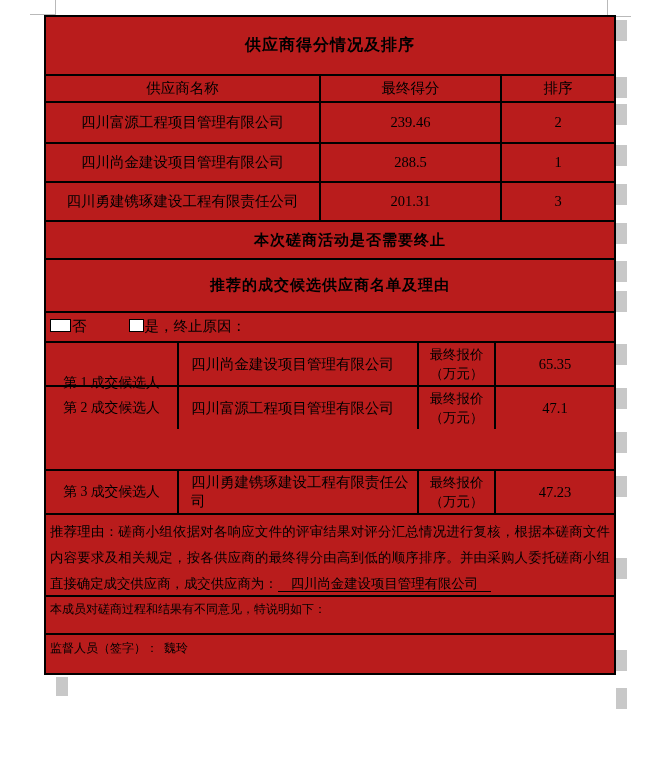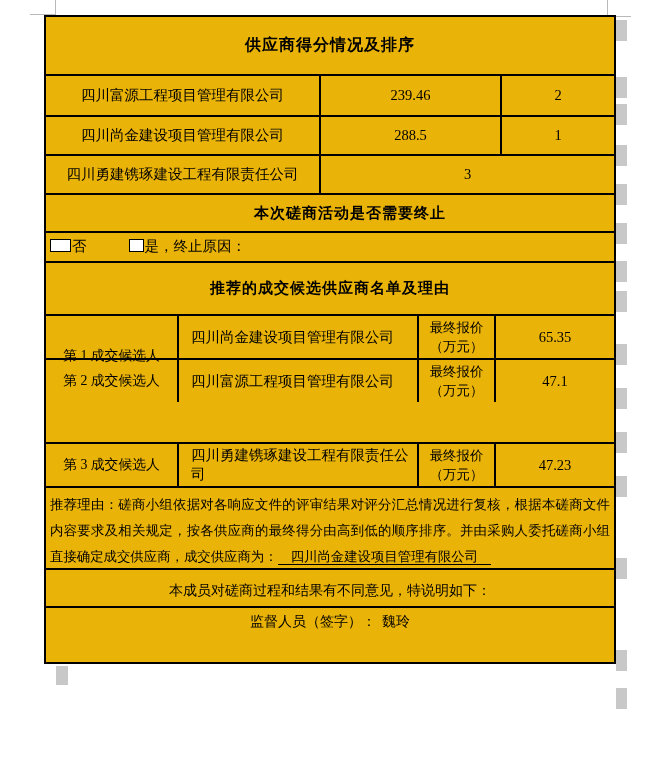--- a/index.html
+++ b/index.html
@@ -3,21 +3,21 @@
 <meta charset="utf-8">
 <style>
   html,body { margin:0; padding:0; background:#ffffff; }
   .page {
     position:relative; width:670px; height:767px; background:#ffffff;
     font-family:"Liberation Serif","DejaVu Serif",serif; color:#000; overflow:hidden;
   }
   .crop { position:absolute; background:#b9b9b9; }
   .doc-table {
     position:absolute; left:44px; top:15px; width:572px;
-    background:#eab308; border:2px solid #000; box-sizing:border-box;
+    background:#b91c1c; border:2px solid #000; box-sizing:border-box;
   }
   .t-row { position:relative; box-sizing:border-box; width:100%; display:flex; align-items:stretch; }
   .t-row + .t-row { border-top:2px solid #000; }
   .cell { box-sizing:border-box; display:flex; align-items:center; }
   .cell + .cell { border-left:2px solid #000; }
   .center { justify-content:center; text-align:center; }
   .sec-title { justify-content:center; align-items:center; font-weight:bold; font-size:16px; letter-spacing:1px; }
   .fs14 { font-size:14.5px; }
   
   .c-name { width:273px; } .c-score { width:181px; } .c-rank { flex:1; }
@@ -27,68 +27,74 @@
   .c-price { flex:1; }
   .chk-row { padding:4px 0 0 4px; font-size:14.5px; display:block; }
   .chkbox { display:inline-block; background:#ffffff; border:1px solid #000; vertical-align:-1px; }
   .chk-no { width:19px; height:11px; margin-right:1px; }
   .chk-yes { width:13px; height:11px; margin-right:1px; }
   .chk-gap { display:inline-block; width:42px; }
   .reason { display:block; padding:4px 4px 0 4px; font-size:13.4px; line-height:26px; text-align:justify; }
   .u { border-bottom:1px solid #000; padding:0 13px; }
   .sig { display:block; padding:6px 4px 0 4px; font-size:14.5px; line-height:20px; }
   .sig-line2 { margin-top:26px; }
-  .topline { display:block; padding:12px 4px 0 4px; font-size:14px;text-align:center; }
+  .topline { display:block; padding:4px 4px 0 4px; font-size:12px; }
   .row-handle { position:absolute; right:-13px; width:11px; height:21px; background:#c8c8c8; }
   .foot-mark { position:absolute; left:10px; bottom:-23px; width:12px; height:19px; background:#c8c8c8; }
   .num { font-family:"Liberation Serif","DejaVu Serif",serif; }
 </style>
 </head>
 <body>
 
 <div class="page">
 
   <div class="crop" style="left:55px; top:0; width:1px; height:15px;"></div>
   <div class="crop" style="left:30px; top:14px; width:26px; height:1px;"></div>
   <div class="crop" style="left:607px; top:0; width:1px; height:15px;"></div>
   <div class="crop" style="left:616px; top:16px; width:15px; height:1px;"></div>
 
   <div class="doc-table">
 
     <div class="t-row" style="height:57px;">
       <div class="cell sec-title" style="flex:1;">供应商得分情况及排序</div>
     </div>
 
+    <div class="t-row fs14" style="height:27px;">
+      <div class="cell center c-name">供应商名称</div>
+      <div class="cell center c-score">最终得分</div>
+      <div class="cell center c-rank">排序</div>
+    </div>
 
     <div class="t-row fs14" style="height:41px;">
       <div class="cell center c-name">四川富源工程项目管理有限公司</div>
       <div class="cell center c-score num">239.46</div>
       <div class="cell center c-rank num">2</div>
     </div>
     <div class="t-row fs14" style="height:39px;">
       <div class="cell center c-name">四川尚金建设项目管理有限公司</div>
       <div class="cell center c-score num">288.5</div>
       <div class="cell center c-rank num">1</div>
     </div>
     <div class="t-row fs14" style="height:39px;">
       <div class="cell center c-name">四川勇建镌琢建设工程有限责任公司</div>
+      <div class="cell center c-score num">201.31</div>
       <div class="cell center c-rank num">3</div>
     </div>
 
     <div class="t-row" style="height:38px;padding-left:40px;">
       <div class="cell sec-title" style="flex:1; font-size:15px;">本次磋商活动是否需要终止</div>
     </div>
+    <div class="t-row" style="height:53px;">
+      <div class="cell sec-title" style="flex:1; font-size:15px;">推荐的成交候选供应商名单及理由</div>
+    </div>
+
     <div class="t-row" style="height:30px;">
       <div class="chk-row" style="flex:1;">
         <span class="chkbox chk-no"></span><span>否</span><span class="chk-gap"></span><span class="chkbox chk-yes"></span><span>是，终止原因：</span>
       </div>
-    </div>
-
-    <div class="t-row" style="height:53px;">
-      <div class="cell sec-title" style="flex:1; font-size:15px;">推荐的成交候选供应商名单及理由</div>
     </div>
 
     <div class="t-row fs14" style="height:44px;">
       <div class="cell center c-lab" style="font-size:13.8px;margin-top:37px;">第 1 成交候选人</div>
       <div class="cell c-comp">四川尚金建设项目管理有限公司</div>
       <div class="cell c-plab">最终报价（万元）</div>
       <div class="cell center c-price num">65.35</div>
     </div>
     <div class="t-row fs14" style="height:44px;">
       <div class="cell center c-lab" style="font-size:13.8px;">第 2 成交候选人</div>
@@ -107,21 +113,21 @@
       <div class="reason" style="flex:1;">
         <span>推荐理由：磋商小组依据对各响应文件的评审结果对评分汇总情况进行复核，根据本磋商文件内容要求及相关规定，按各供应商的最终得分由高到低的顺序排序。并由采购人委托磋商小组直接确定成交供应商，成交供应商为：</span><span class="u">四川尚金建设项目管理有限公司</span>
       </div>
     </div>
 
 
     <div class="t-row" style="height:38px;">
       <div class="topline" style="flex:1;">本成员对磋商过程和结果有不同意见，特说明如下：</div>
     </div>
 
-    <div class="t-row" style="height:56px;">
+    <div class="t-row" style="height:40px;">
       <div class="topline" style="flex:1; padding-top:5px;">
         <span>监督人员（签字）：</span><span style="margin-left:6px;">魏玲</span>
       </div>
     </div>
 
     <div class="foot-mark"></div>
   <div class="row-handle" style="top: 3px;"></div>
       <div class="row-handle" style="top: 60px;"></div>
       <div class="row-handle" style="top: 87px;"></div>
       <div class="row-handle" style="top: 128px;"></div>

